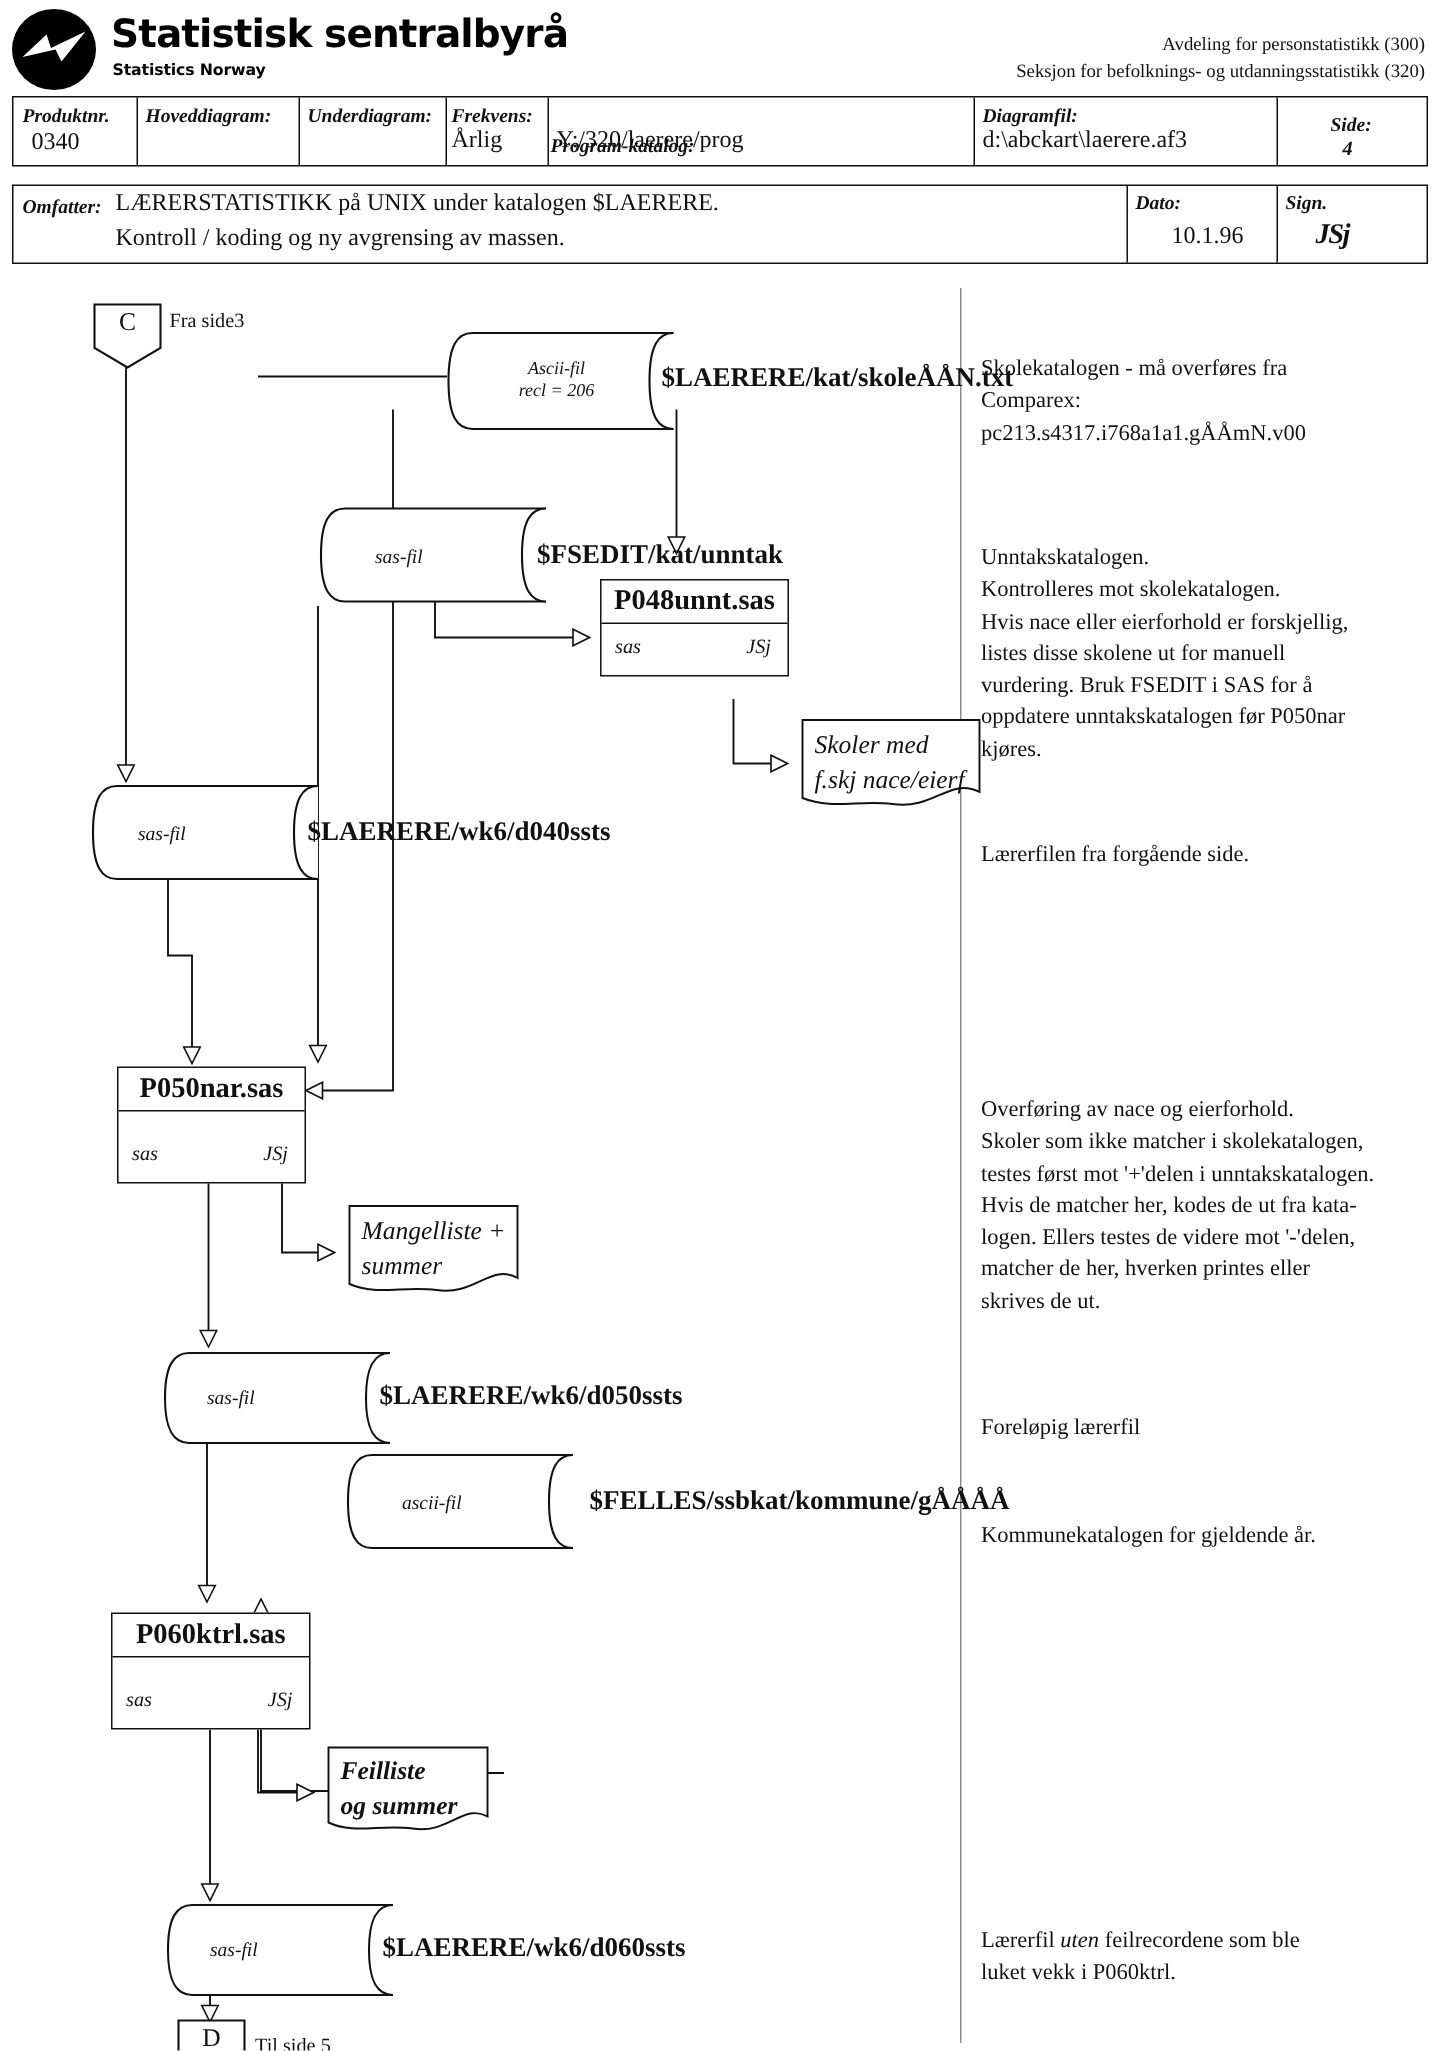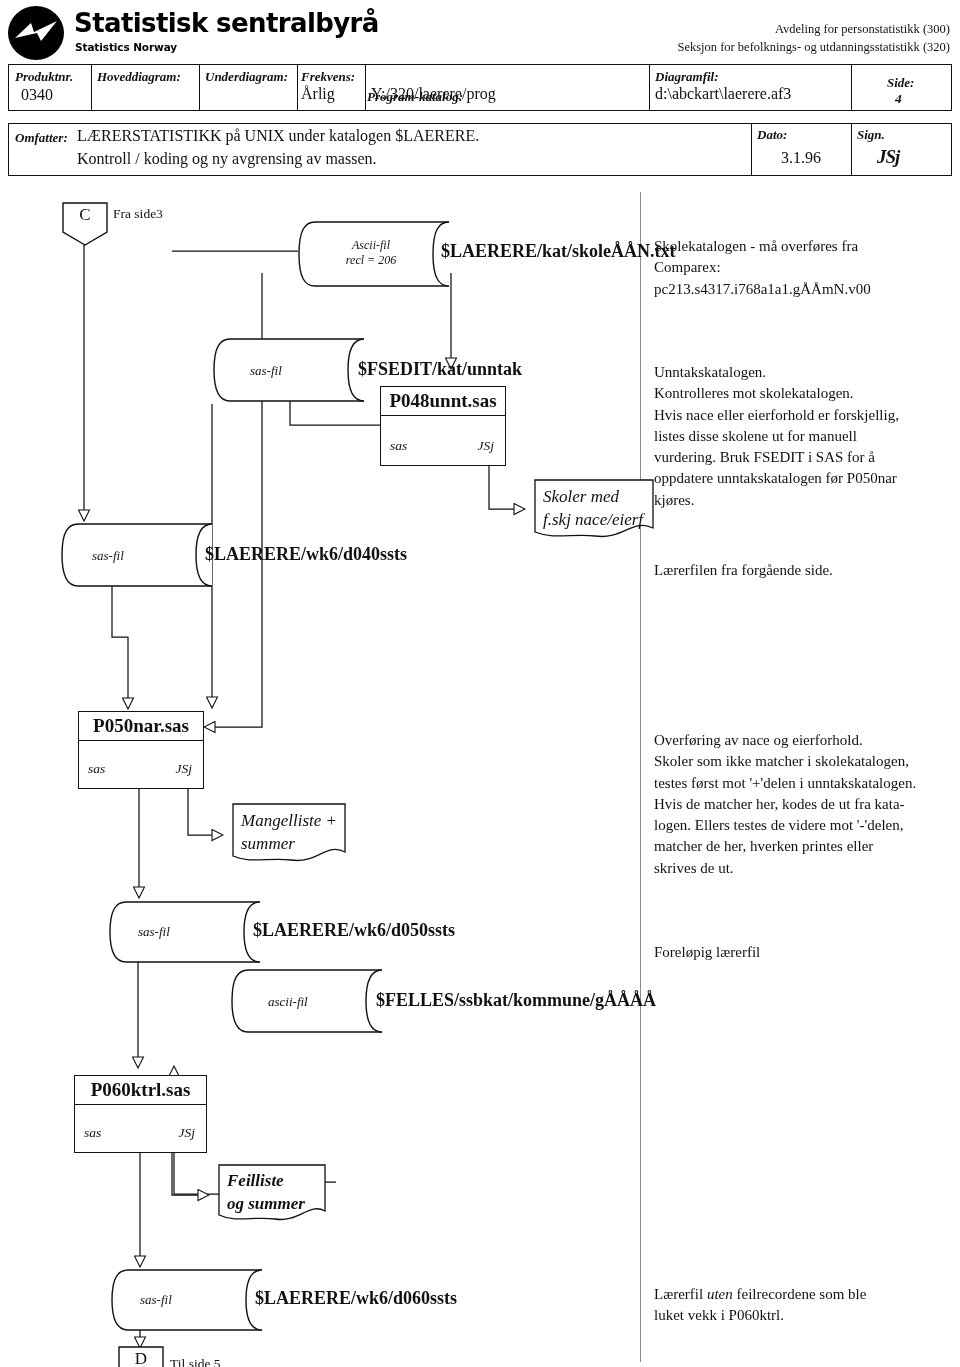--- a/index.html
+++ b/index.html
@@ -125,21 +125,21 @@
 
 <div class="htable" id="table2">
   <div class="vsep" style="left:742px;"></div>
   <div class="vsep" style="left:842px;"></div>
 
   <div class="cell-lbl" style="left:6px;top:6px;">Omfatter:</div>
   <div class="cell-val" style="left:68px;top:3px;">LÆRERSTATISTIKK på UNIX under katalogen $LAERERE.</div>
   <div class="cell-val" style="left:68px;top:26px;">Kontroll / koding og ny avgrensing av massen.</div>
 
   <div class="cell-lbl" style="left:748px;top:3px;">Dato:</div>
-  <div class="cell-val" style="left:772px;top:25px;">3.1.96</div>
+  <div class="cell-val" style="left:772px;top:25px;">10.1.96</div>
 
   <div class="cell-lbl" style="left:848px;top:3px;">Sign.</div>
   <div class="sign-val" style="left:868px;top:22px;">JSj</div>
 </div>
 
 <div id="divider"></div>
 
 <div id="diagram">
 
   <svg id="wires">
@@ -208,21 +208,21 @@
 
   <div class="cyl node" style="left:212px;top:155px;width:160px;height:66px;">
     <svg width="160" height="66" viewBox="0 0 160 66">
       <path d="M152 2 H18 C8 2 2 10 2 33 C2 56 8 64 18 64 H152" fill="#fff" stroke="#111" stroke-width="1.4"></path>
       <path d="M152 2 C142 2 136 10 136 33 C136 56 142 64 152 64" fill="#fff" stroke="#111" stroke-width="1.4"></path>
     </svg>
     <div class="kind" style="left:38px;top:26px;">sas-fil</div>
     <div class="fname" style="left:146px;top:22px;">$FSEDIT/kat/unntak</div>
   </div>
 
-  <div class="proc node" style="left:380px;top:204px;width:126px;height:80px;">
+  <div class="proc node" style="left:400px;top:204px;width:126px;height:65px;">
     <div class="title">P048unnt.sas</div>
     <div class="lang">sas</div>
     <div class="who">JSj</div>
   </div>
 
   <div class="doc node" style="left:533px;top:296px;width:122px;height:64px;">
     <svg width="122" height="64" viewBox="0 0 122 64">
       <path d="M2 2 H120 V50 C100 40 90 62 62 58 C40 55 22 62 2 54 Z" fill="#fff" stroke="#111" stroke-width="1.3"></path>
     </svg>
     <div class="dlabel" style="left:10px;top:8px;">
@@ -264,21 +264,21 @@
     <div class="kind" style="left:30px;top:24px;">sas-fil</div>
     <div class="fname" style="left:145px;top:20px;">$LAERERE/wk6/d050ssts</div>
   </div>
 
   <div class="cyl node" style="left:230px;top:786px;width:160px;height:66px;">
     <svg width="160" height="66" viewBox="0 0 160 66">
       <path d="M152 2 H18 C8 2 2 10 2 33 C2 56 8 64 18 64 H152" fill="#fff" stroke="#111" stroke-width="1.4"></path>
       <path d="M152 2 C142 2 136 10 136 33 C136 56 142 64 152 64" fill="#fff" stroke="#111" stroke-width="1.4"></path>
     </svg>
     <div class="kind" style="left:38px;top:26px;">ascii-fil</div>
-    <div class="fname" style="left:146px;top:22px;">$FELLES/ssbkat/kommune/gÅÅÅÅ</div>
+    <div class="fname" style="left:163px;top:22px;">$FELLES/ssbkat/kommune/gÅÅÅÅ</div>
   </div>
 
   <div class="proc node" style="left:74px;top:893px;width:133px;height:78px;">
     <div class="title">P060ktrl.sas</div>
     <div class="lang">sas</div>
     <div class="who">JSj</div>
   </div>
 
   <div class="doc node" style="left:217px;top:981px;width:110px;height:62px;font-weight:bold;">
     <svg width="110" height="62" viewBox="0 0 110 62">
@@ -324,18 +324,19 @@
   <div class="note" style="left:654px;top:528px;width:306px;white-space:pre-line;">Overføring av nace og eierforhold.
 Skoler som ikke matcher i skolekatalogen,
 testes først mot '+'delen i unntakskatalogen.
 Hvis de matcher her, kodes de ut fra kata-
 logen. Ellers testes de videre mot '-'delen,
 matcher de her, hverken printes eller
 skrives de ut.</div>
 
   <div class="note" style="left:654px;top:740px;width:296px;">Foreløpig lærerfil</div>
 
+  <div class="note" style="left:654px;top:812px;width:296px;">Kommunekatalogen for gjeldende år.</div>
 
 
   <div class="note" style="left:654px;top:1082px;width:300px;white-space:pre-line;"><span>Lærerfil </span><i>uten</i><span> feilrecordene som ble
 luket vekk i P060ktrl.</span></div>
 
 </div>
 
 </body></html>

